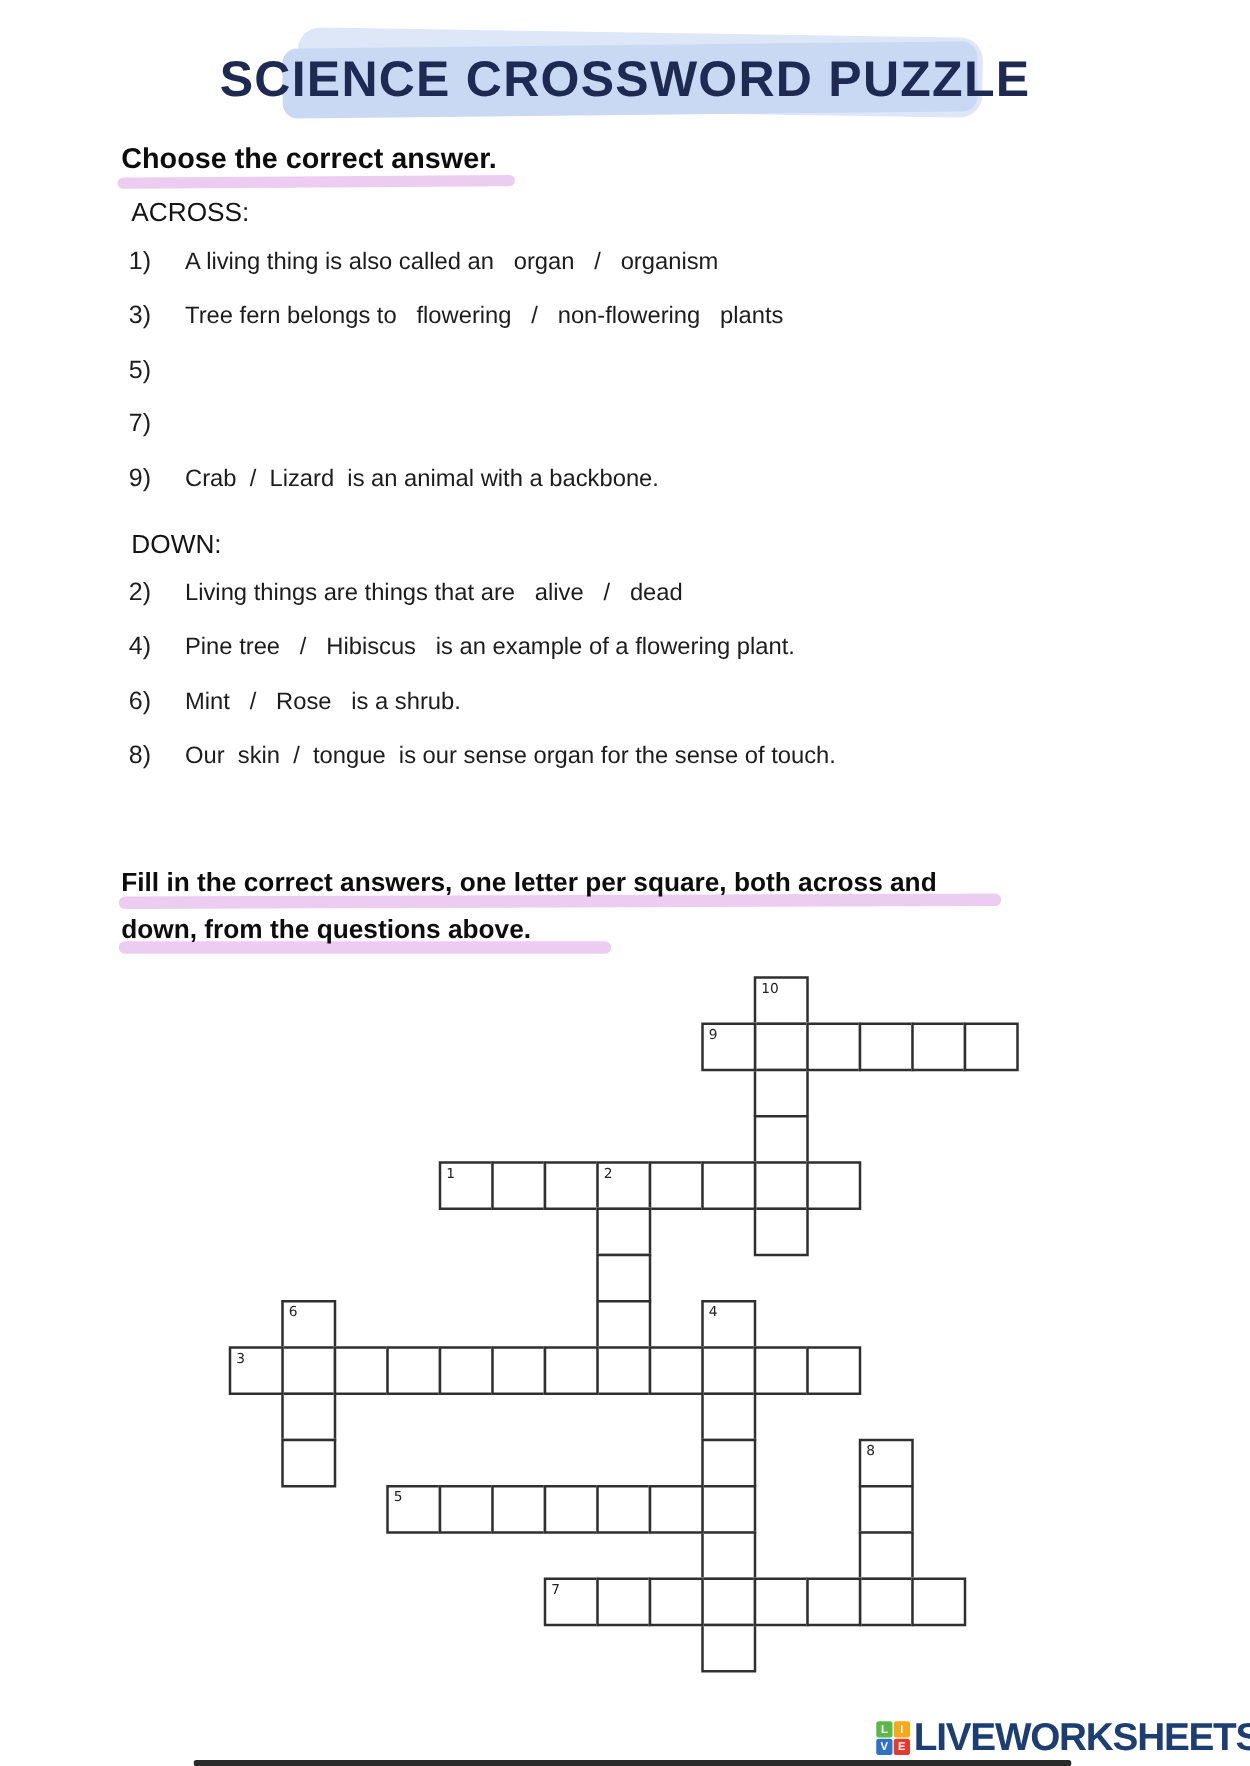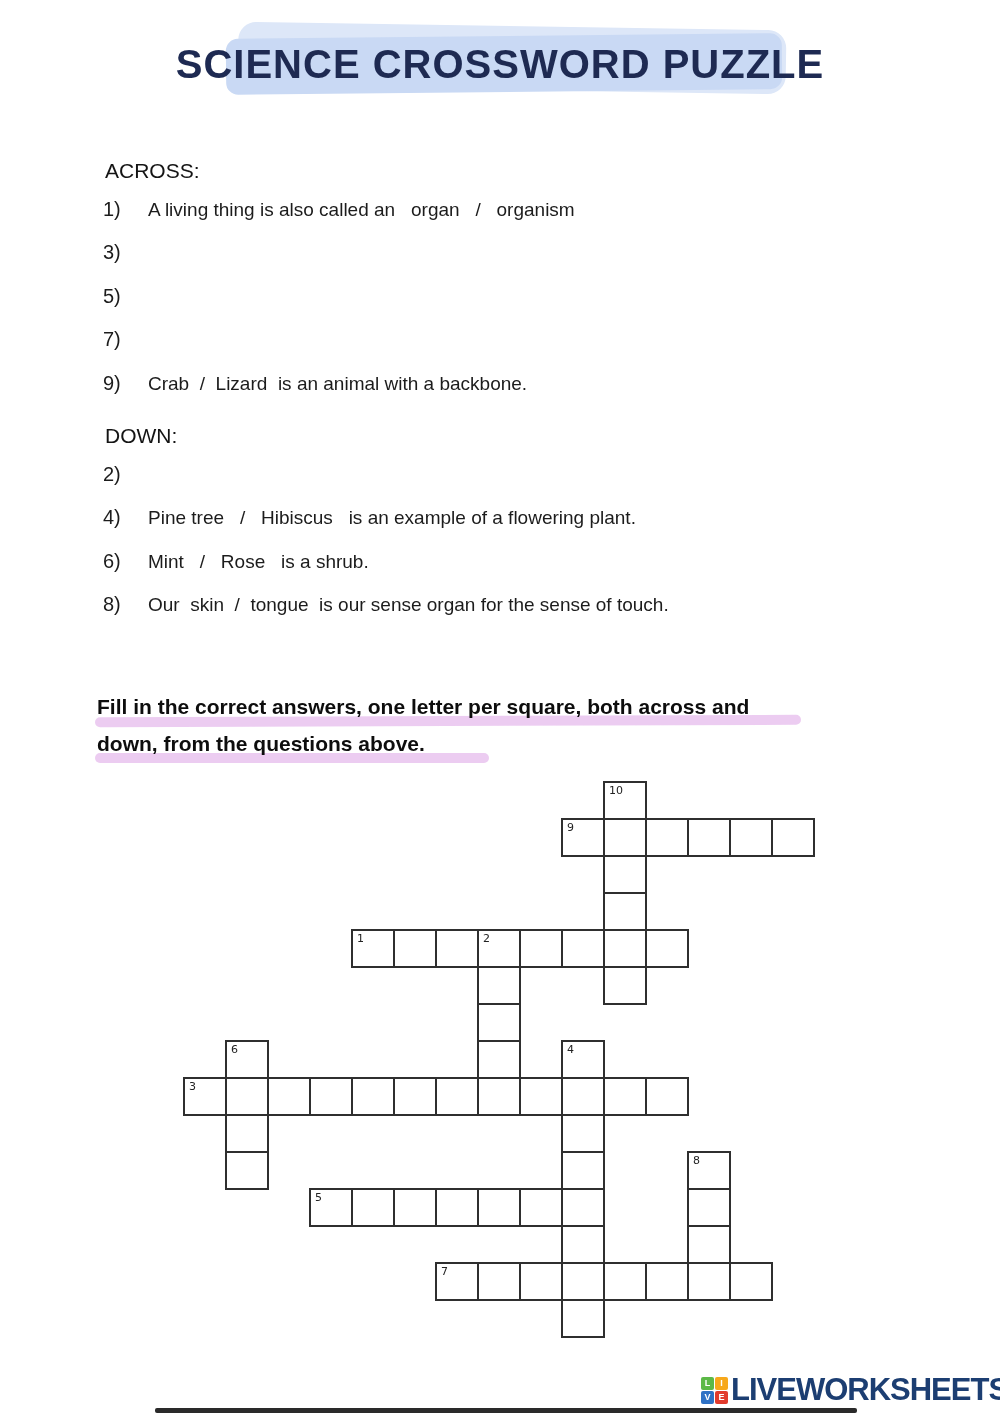--- a/index.html
+++ b/index.html
@@ -82,43 +82,49 @@
 </style>
 </head>
 <body>
 
 <div class="page">
 
   <div class="title-hl-back"></div>
   <div class="title-hl"></div>
   <h1 class="title">SCIENCE CROSSWORD PUZZLE</h1>
 
+  <div class="choose-wrap">
+    <div class="pink-underline choose-ul"></div>
+    <h2 class="script-heading choose-heading">Choose the correct answer.</h2>
+  </div>
 
   <div id="questions">
       <div class="q-header">ACROSS:</div>
       <div class="q-item">
         <span class="q-num">1)</span>
         <span class="q-text">A living thing is also called an   organ   /   organism</span>
       </div>
       <div class="q-item">
         <span class="q-num">3)</span>
+        <span class="q-text">Tree fern belongs to   flowering   /   non-flowering   plants</span>
       </div>
       <div class="q-item">
         <span class="q-num">5)</span>
       </div>
       <div class="q-item">
         <span class="q-num">7)</span>
       </div>
       <div class="q-item">
         <span class="q-num">9)</span>
         <span class="q-text">Crab  /  Lizard  is an animal with a backbone.</span>
       </div>
       <div class="q-header second">DOWN:</div>
       <div class="q-item">
         <span class="q-num">2)</span>
+        <span class="q-text">Living things are things that are   alive   /   dead</span>
       </div>
       <div class="q-item">
         <span class="q-num">4)</span>
         <span class="q-text">Pine tree   /   Hibiscus   is an example of a flowering plant.</span>
       </div>
       <div class="q-item">
         <span class="q-num">6)</span>
         <span class="q-text">Mint   /   Rose   is a shrub.</span>
       </div>
       <div class="q-item">

